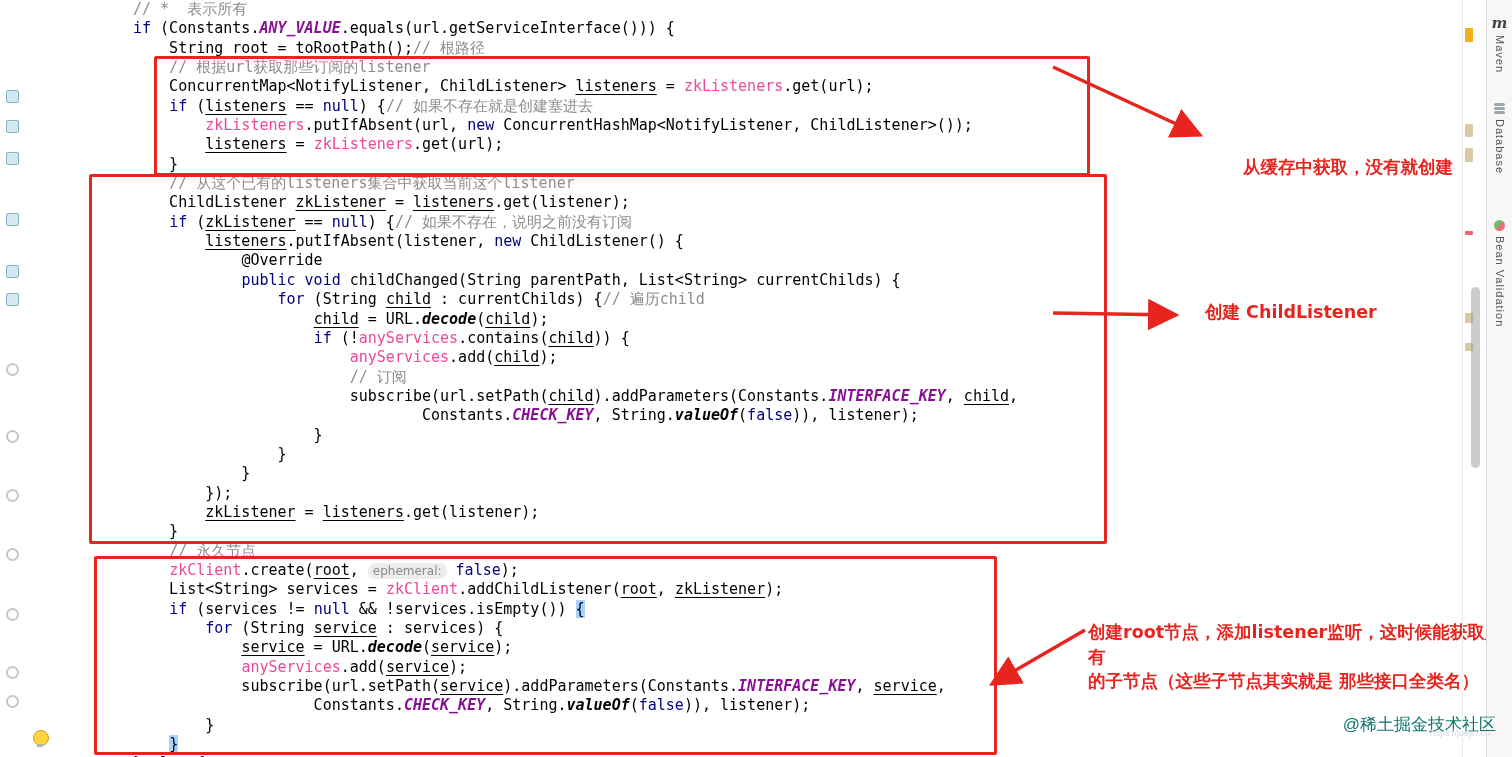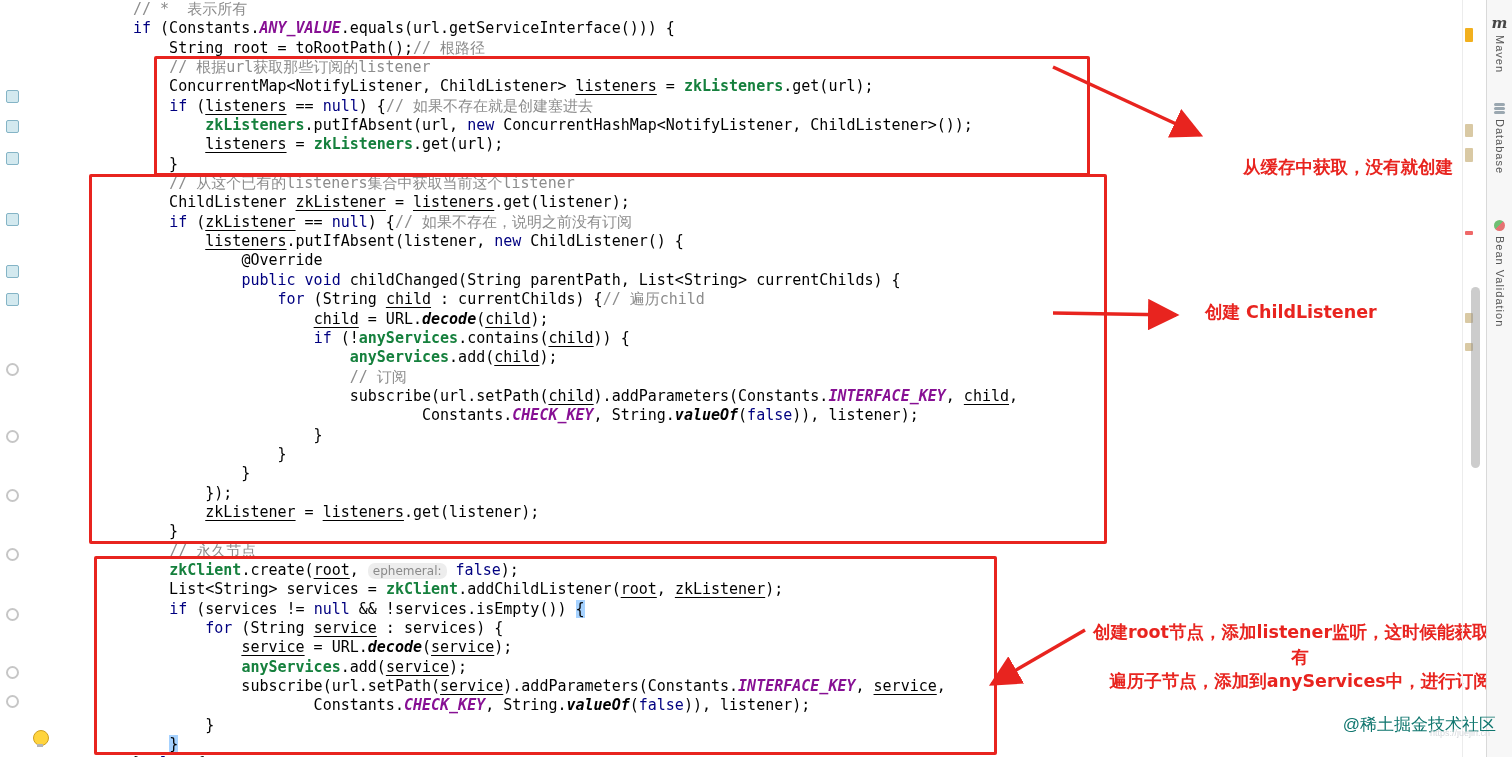--- a/index.html
+++ b/index.html
@@ -8,21 +8,21 @@
 
   
   .editor{position:absolute;inset:0;background:#fff;}
   .code-lines{position:absolute;left:133px;top:0;
       font-family:"DejaVu Sans Mono",monospace;font-size:15px;line-height:19.35px;
       white-space:pre;color:#000;}
   .ln{height:19.35px;}
   .t-p{color:#000;}
   .t-k{color:#000080;font-weight:normal;}
   .t-c{color:#8c8c8c;}
-  .t-f{color:#15803d;font-weight:bold;}
+  .t-f{color:#ec4899;font-weight:normal;}
   .t-sf{color:#871094;font-weight:bold;font-style:italic;}
   .t-m{font-style:italic;font-weight:bold;}
   .t-u{text-decoration:underline;text-underline-offset:3px;}
   .t-ann{color:#000000;}
   .t-sel{background:#a6d2ff;}
   .t-hint{background:#ededed;color:#8a8a8a;border-radius:7px;padding:1px 5px;
       font-family:"DejaVu Sans",sans-serif;font-size:12px;}
 
   
   .gutter{position:absolute;left:0;top:0;width:130px;height:100%;background:#fff;}
@@ -33,21 +33,21 @@
       border:1px solid #cf9f1f;border-radius:50%;cursor:pointer;}
   .bulb:after{content:"";position:absolute;left:3px;top:13px;width:6px;height:3px;background:#b5b5b5;}
 
   
   .abox{position:absolute;border:3px solid #e8241f;border-radius:2px;pointer-events:none;}
   #box1{left:154px;top:56px;width:930px;height:114px;}
   #box2{left:89px;top:174px;width:1012px;height:364px;}
   #box3{left:94px;top:556px;width:897px;height:193px;}
   .arrows{position:absolute;left:0;top:0;pointer-events:none;}
   .note{position:absolute;color:#e8241f;font-weight:bold;font-size:17.5px;
-      font-family:"DejaVu Sans",sans-serif;text-align:center;}
+      font-family:"DejaVu Sans",sans-serif;}
   #note1{left:1243px;top:155px;}
   #note2{left:1205px;top:300px;}
   #note3{left:1088px;top:620px;line-height:24.5px;}
 
   
   .edge-sep{position:absolute;left:1462px;top:0;width:1px;height:100%;background:#ececec;}
   .error-stripe{position:absolute;left:1464px;top:0;width:10px;height:100%;}
   .esm{position:absolute;left:1px;width:8px;border-radius:1px;}
   .scroll-thumb{position:absolute;left:1471px;top:287px;width:9px;height:181px;
       background:#8f8f8f;opacity:.45;border-radius:5px;cursor:pointer;}
@@ -104,21 +104,21 @@
   </defs>
   <line x1="1053" y1="67" x2="1200" y2="135" stroke="#e8241f" stroke-width="3.5" marker-end="url(#ah)"></line>
   <line x1="1053" y1="313" x2="1176" y2="315" stroke="#e8241f" stroke-width="3.5" marker-end="url(#ah)"></line>
   <line x1="1085" y1="630" x2="992" y2="684" stroke="#e8241f" stroke-width="3.5" marker-end="url(#ah)"></line>
 </svg>
 
 <div class="note" id="note1">从缓存中获取，没有就创建</div>
 <div class="note" id="note2">创建 ChildListener</div>
 <div class="note" id="note3">
   <div>创建root节点，添加listener监听，这时候能获取所有</div>
-  <div>遍历子节点，添加到anyServices中，进行订阅</div>
+  <div>的子节点（这些子节点其实就是 那些接口全类名）</div>
 </div>
 
 <div class="edge-sep"></div>
 <div class="error-stripe">
     <span class="esm" style="top: 28px; height: 14px; background: rgb(242, 176, 30);"></span>
     <span class="esm" style="top: 124px; height: 13px; background: rgb(217, 201, 164);"></span>
     <span class="esm" style="top: 148px; height: 14px; background: rgb(217, 201, 164);"></span>
     <span class="esm" style="top: 231px; height: 4px; background: rgb(239, 104, 104);"></span>
     <span class="esm" style="top: 313px; height: 10px; background: rgb(217, 201, 164);"></span>
     <span class="esm" style="top: 343px; height: 8px; background: rgb(217, 201, 164);"></span>

